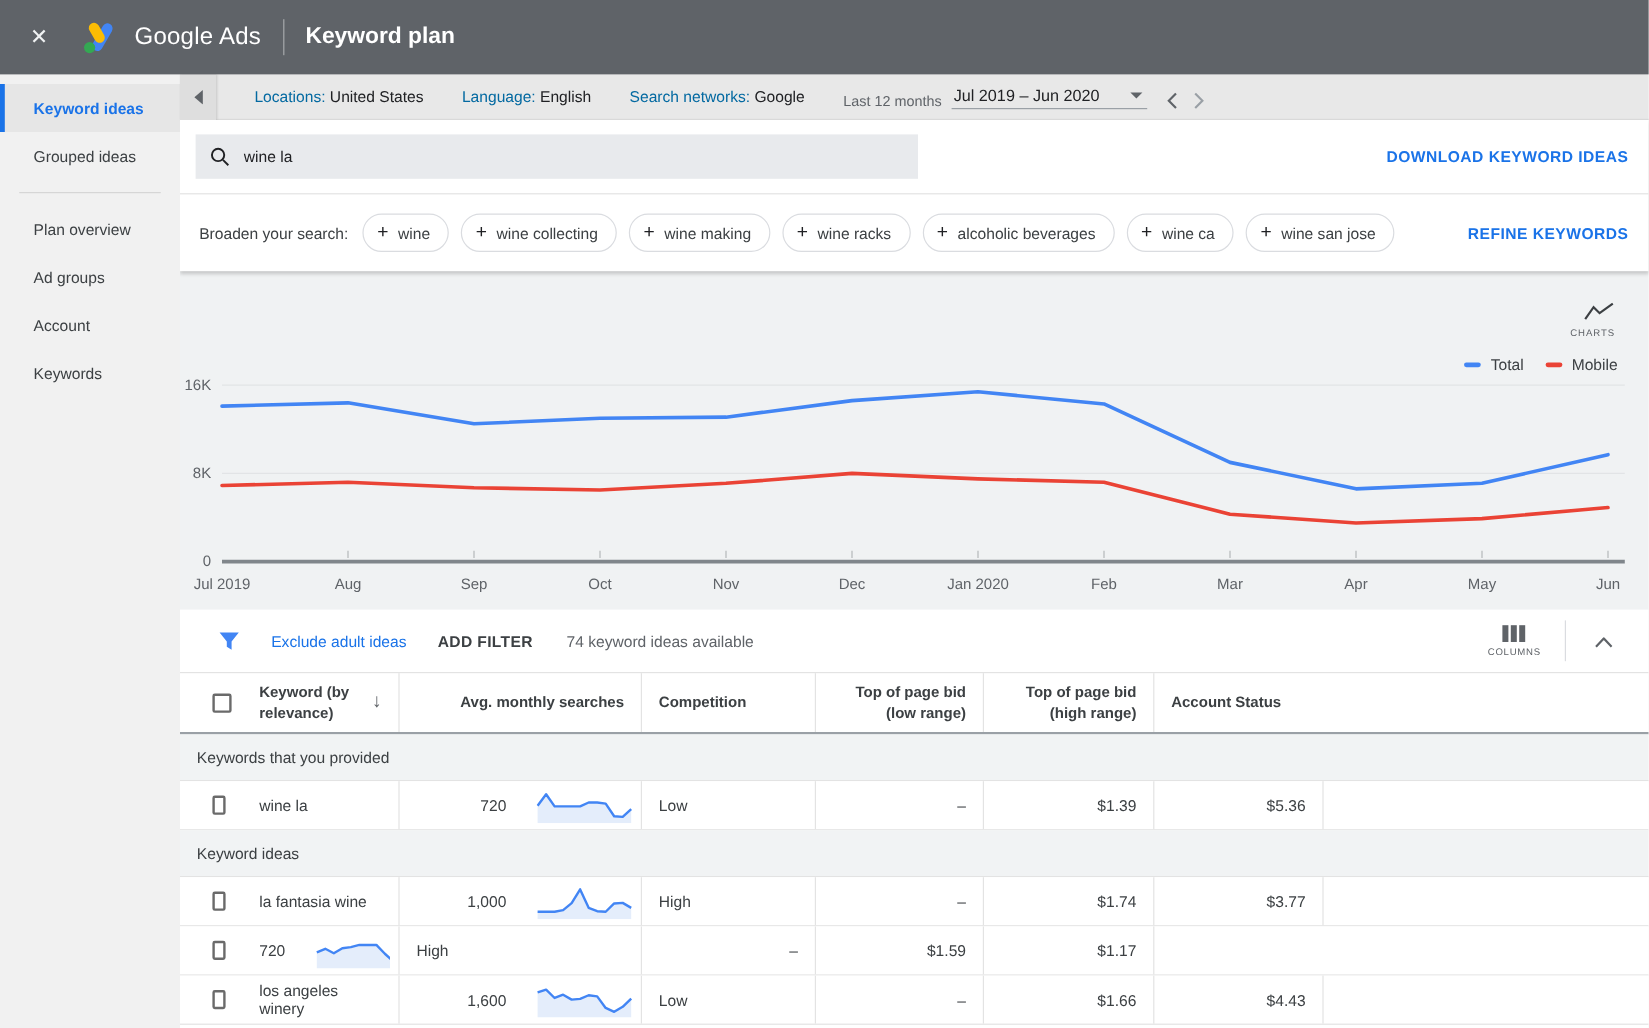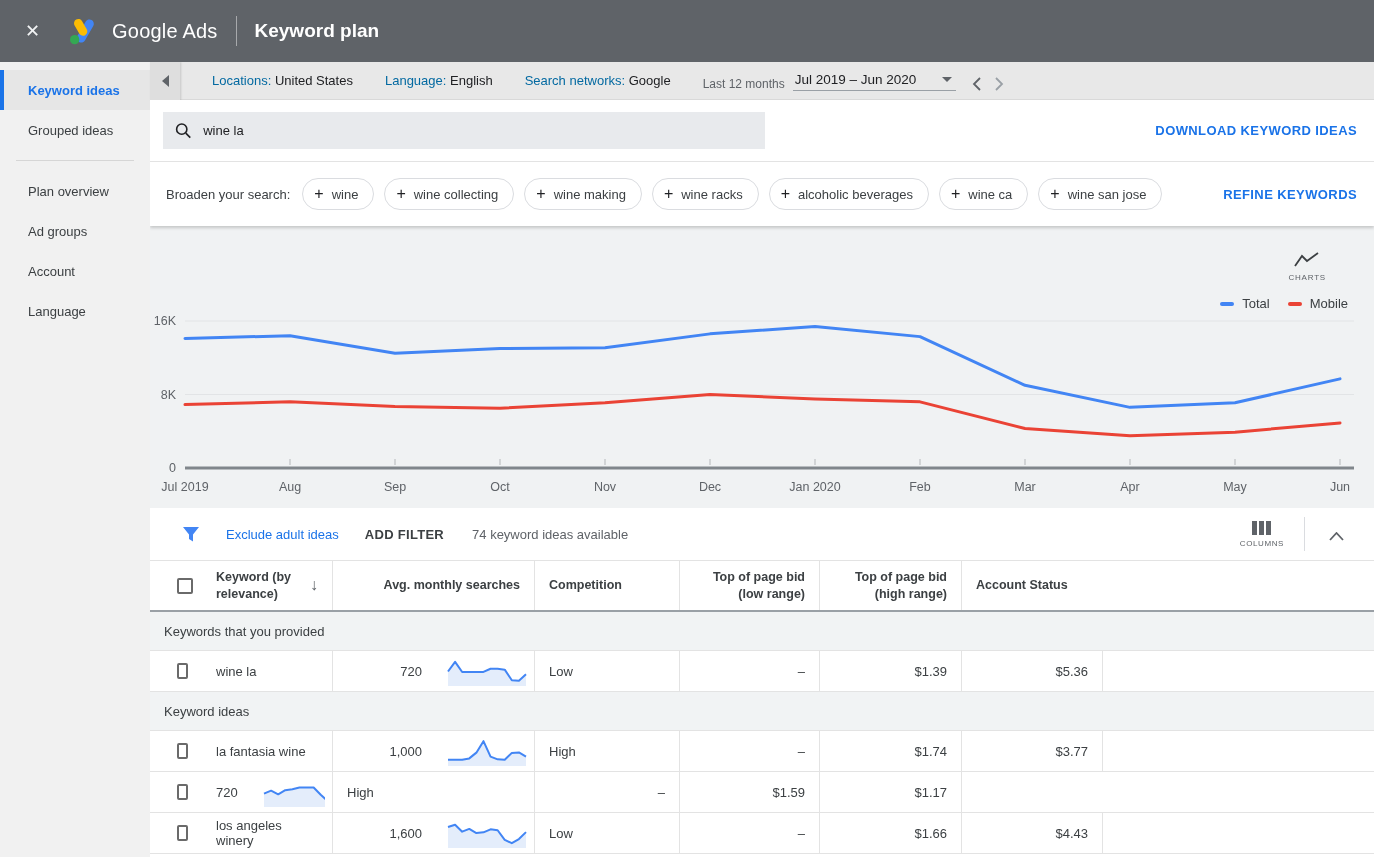--- a/index.html
+++ b/index.html
@@ -44,21 +44,21 @@
   .link-btn { color:#1a73e8; font-size:13px; font-weight:bold; letter-spacing:.4px; cursor:pointer; white-space:nowrap;text-align:right; }
   .search-row .link-btn { margin-left:auto; margin-right:17px; }
   .chips-row { height:64px; display:flex; align-items:center; padding-left:16px; }
   .chips-label { font-size:13px; color:#3c4043; margin-right:12px; white-space:nowrap; }
   .chip { display:flex; align-items:center; height:32px; border:1px solid #dadce0; border-radius:16px; background:#fff; padding:0 15px 0 11px; margin-right:10px; font-size:13px; color:#3c4043; cursor:pointer; white-space:nowrap; }
   .chip .plus { font-size:16px; color:#202124; margin-right:8px; line-height:1; }
   .chips-row .link-btn { margin-left:auto; margin-right:17px; }
 
   
   .chart-panel { position:relative; height:282px; flex:none; }
-  .charts-toggle { position:absolute; top:26px; right:48px; display:flex; flex-direction:column; align-items:center; cursor:pointer; }
+  .charts-toggle { position:absolute; top:26px; right:28px; display:flex; flex-direction:column; align-items:flex-end; cursor:pointer; }
   .charts-toggle .lbl { font-size:8px; letter-spacing:.8px; color:#5f6368; margin-top:5px; }
   .legend { position:absolute; top:70px; right:26px; display:flex; align-items:center; gap:18px; }
   .legend-item { display:flex; align-items:center; gap:8px; font-size:13px; color:#3c4043; }
   .legend-swatch { width:14px; height:4px; border-radius:2px; }
   #trend-chart { position:absolute; left:0; top:18px; }
   #trend-chart text.axis { font-family:"Liberation Sans",sans-serif; font-size:12.5px; fill:#5f6368; }
 
   
   .table-card { background:#fff; flex:1; position:relative; z-index:1; }
   .filter-row { height:52px; display:flex; align-items:center; padding:0 16px 0 32px; }
@@ -112,21 +112,21 @@
   <aside class="sidebar">
     <div id="side-top">
         <div class="side-item active">Keyword ideas</div>
         <div class="side-item">Grouped ideas</div>
       </div>
     <div class="side-divider"></div>
     <div id="side-bottom">
         <div class="side-item">Plan overview</div>
         <div class="side-item">Ad groups</div>
         <div class="side-item">Account</div>
-        <div class="side-item">Language</div>
+        <div class="side-item">Keywords</div>
       </div>
   </aside>
 
   <div class="main">
 
     <div class="toolbar">
       <span class="collapse-btn">
         <svg width="9" height="12" viewBox="0 0 9 12">
             <path d="M8 0 L1 6 L8 12 Z" fill="#5f6368"></path>
           </svg>

